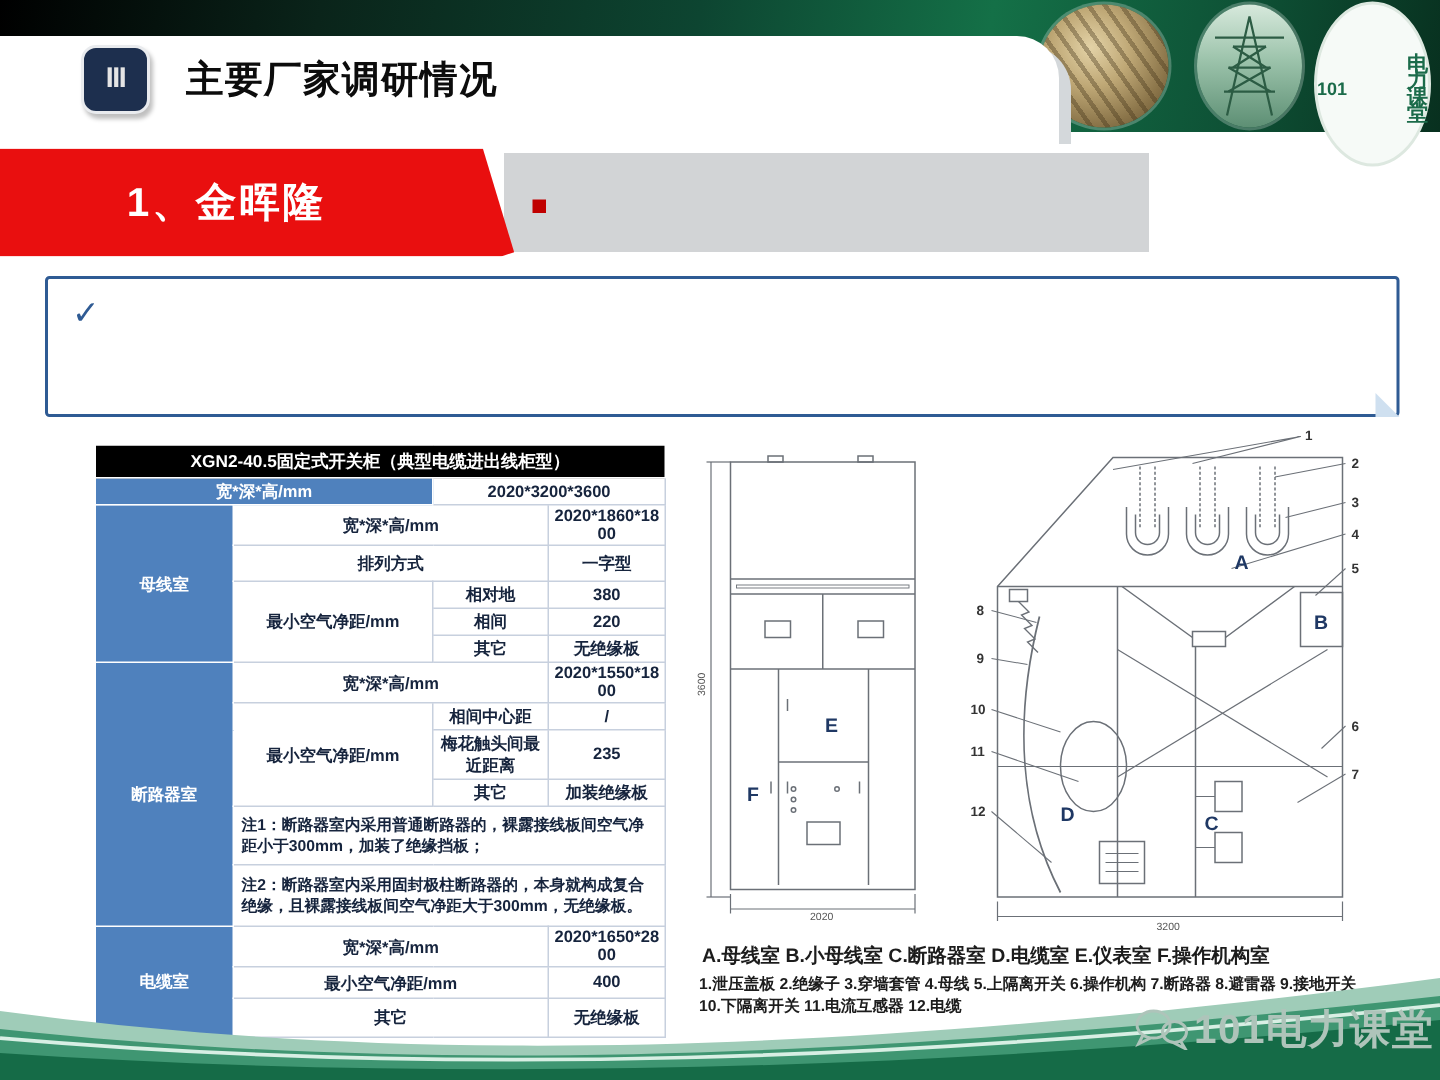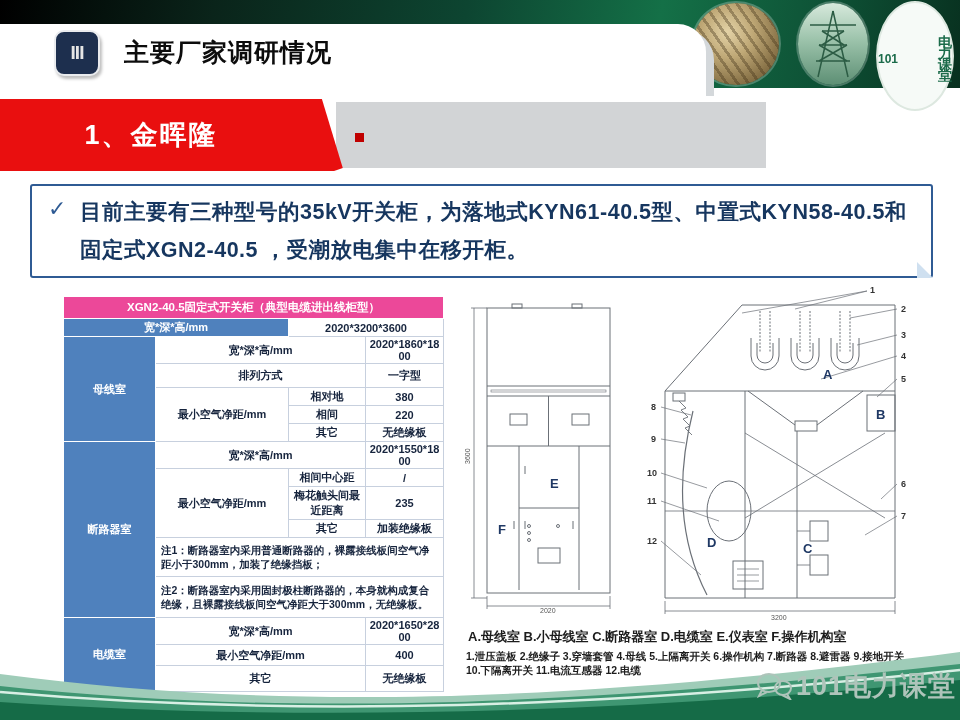--- a/index.html
+++ b/index.html
@@ -64,21 +64,21 @@
   }
   
   .spec-table{
     position:absolute;left:63px;top:296px;width:380px;
     border-collapse:collapse;table-layout:fixed;
     font-size:11px;color:#16243d;
   }
   .spec-table td{padding:1px 3px;text-align:center;vertical-align:middle;font-weight:700;
     border:1px solid #c7d0de;background:#fff;word-break:break-all;}
   .spec-table td.blue{background:#4f81bd;color:#ffffff;border:1.5px solid #ffffff;font-weight:700;}
-  .spec-table td.hdr{background:#ec4899;color:#ffffff;border:1.5px solid #ffffff;font-size:11.5px;height:19px;}
+  .spec-table td.hdr{background:#000000;color:#ffffff;border:1.5px solid #ffffff;font-size:11.5px;height:19px;}
   .spec-table td.note{font-size:10.5px;text-align:left;line-height:1.35;padding:3px 5px;}
   
   .draw{position:absolute;stroke:#6b7077;}
   .draw text{stroke:none;}
   .dwg-letter{fill:#1f3864;font-weight:bold;font-size:13px;}
   .dwg-num{fill:#333;font-size:9px;font-weight:bold;}
   .dwg-dim{fill:#555;font-size:7px;}
   
   .legend-rooms{position:absolute;left:468px;top:628px;width:486px;font-size:13px;font-weight:bold;color:#1c1c1c;}
   .legend-parts{position:absolute;left:466px;top:648px;width:488px;font-size:10.5px;font-weight:bold;color:#1c1c1c;line-height:16px;}
@@ -124,21 +124,20 @@
 <div class="page-title">主要厂家调研情况</div>
 
 <div class="gray-band"></div>
 <div class="red-banner">
   <span class="red-banner-label">1、金晖隆</span>
 </div>
 <div class="bullet-sq"></div>
 
 <div class="quote-box">
   <span class="quote-check">✓</span>
-  <div class="quote-text">目前主要有三种型号的35kV开关柜，为落地式KYN61-40.5型、中置式KYN58-40.5和固定式XGN2-40.5 ，受潮放电集中在移开柜。</div>
   <div class="quote-fold"></div>
 </div>
 
 <table class="spec-table">
   <colgroup>
       <col style="width:92px">
       <col style="width:133px">
       <col style="width:77px">
       <col style="width:78px">
     </colgroup>

